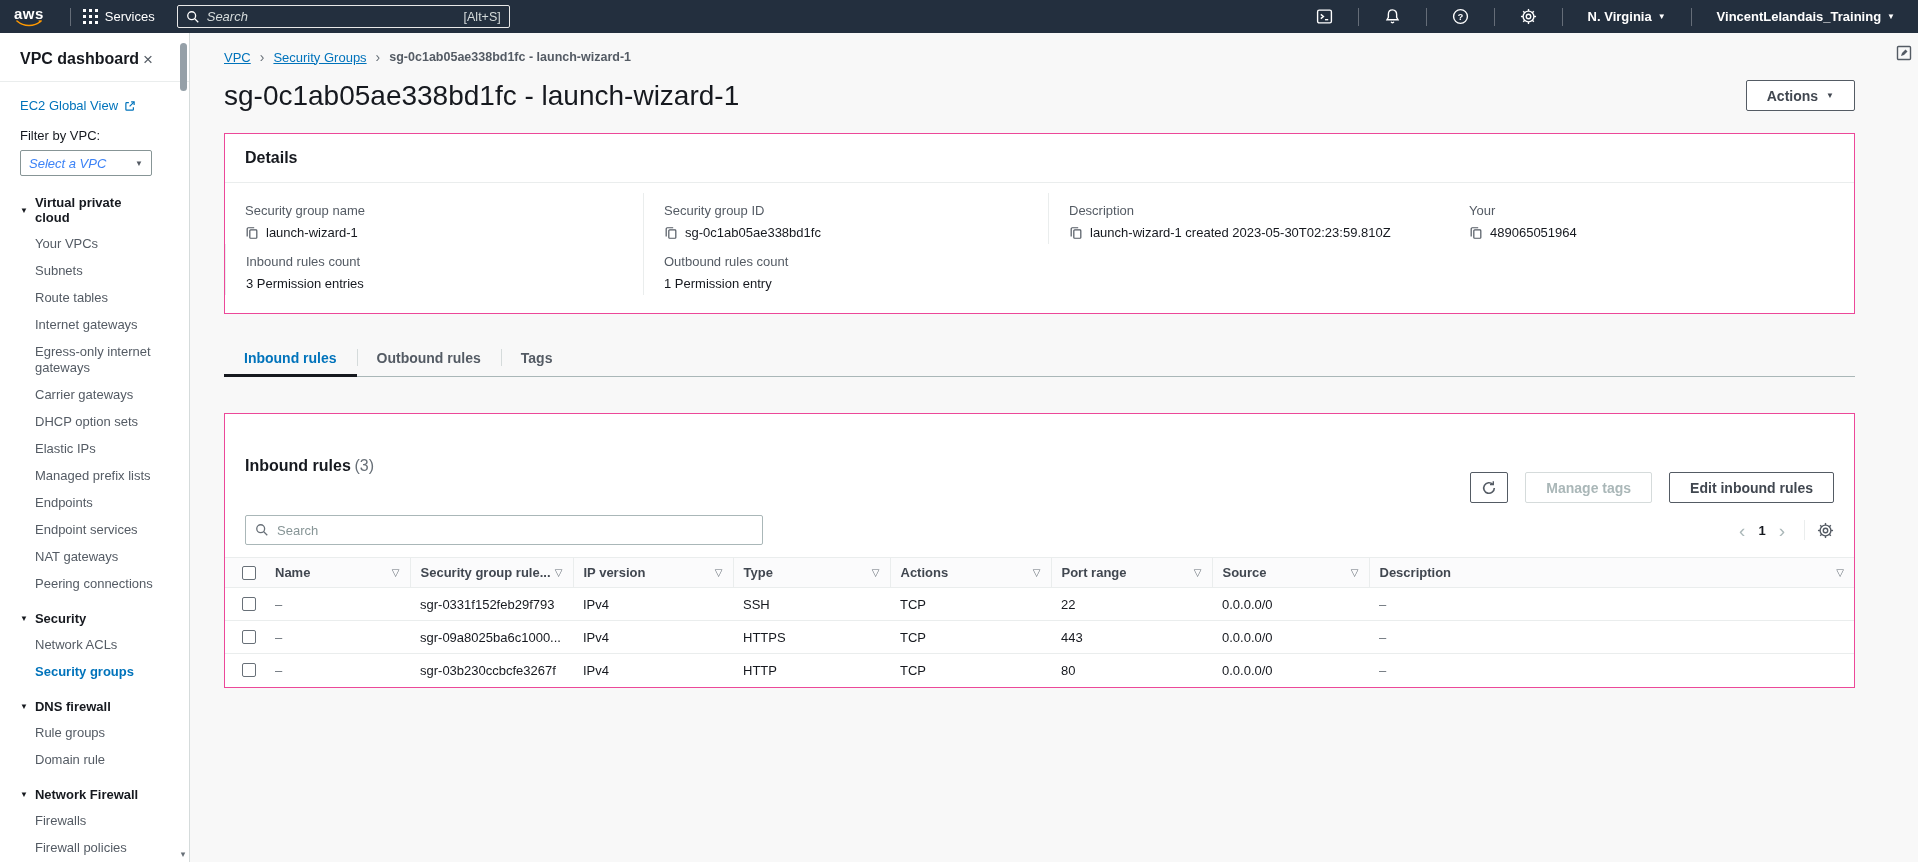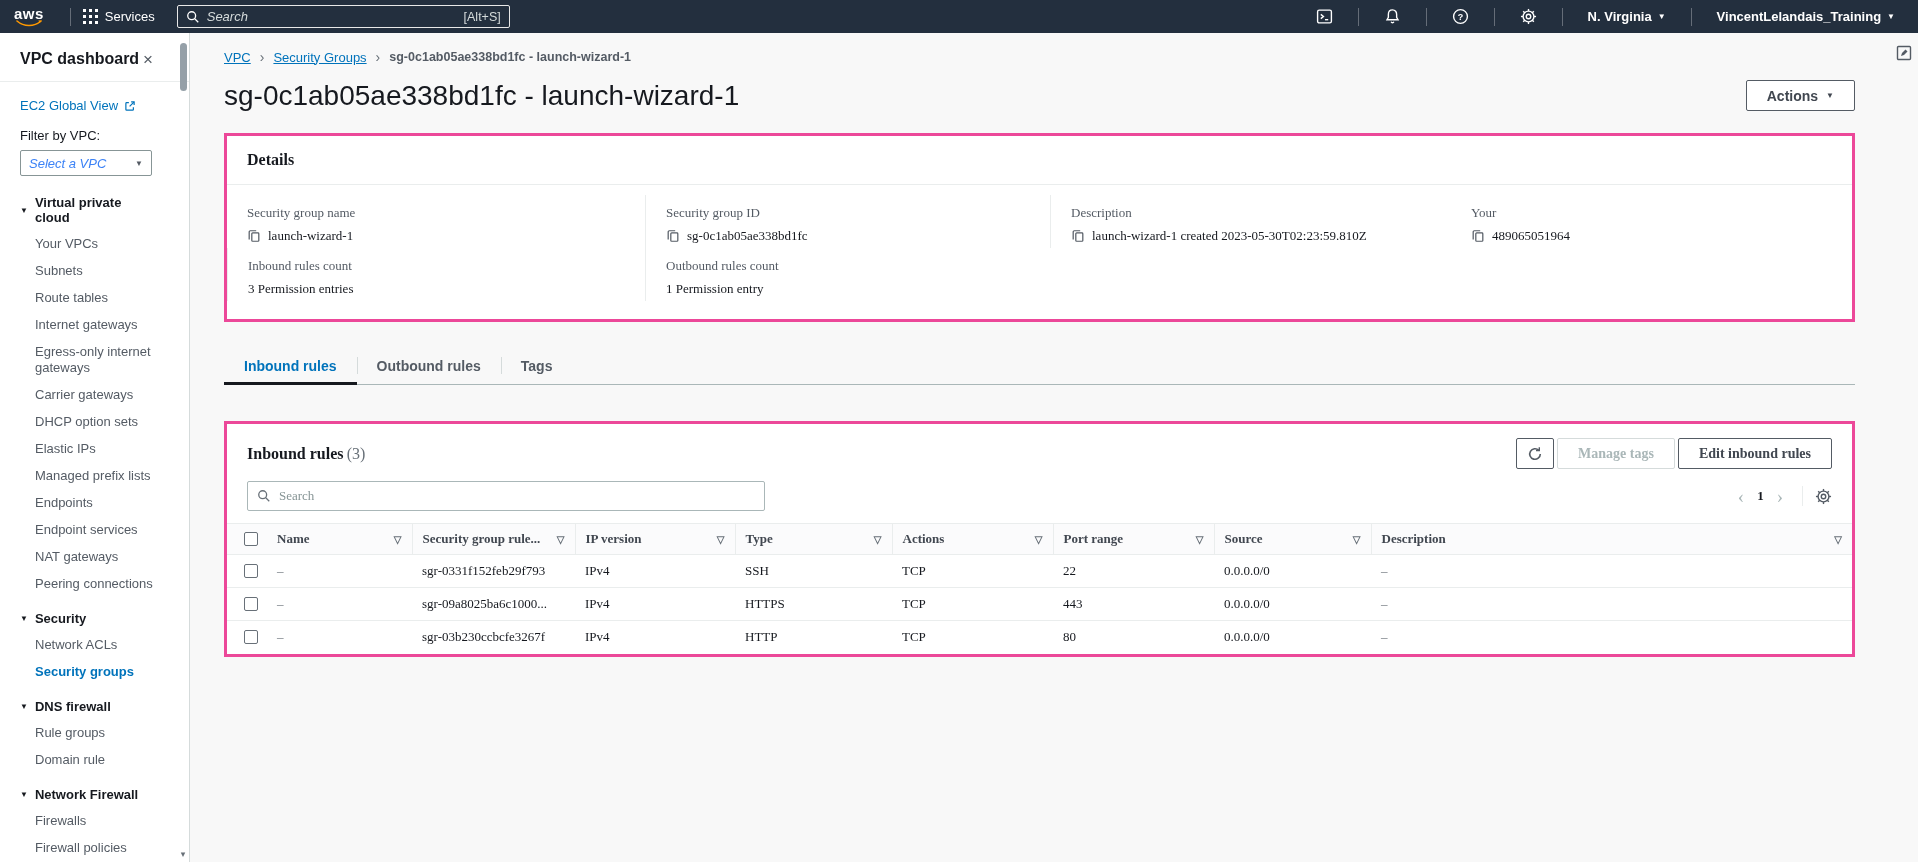--- a/index.html
+++ b/index.html
@@ -59,42 +59,42 @@
   .crumb-current { color:#545b64; font-weight:bold; font-size:12.5px; }
 
   .title-row { margin-top:15px; display:flex; align-items:flex-start; justify-content:space-between; }
   .page-title { font-size:28px; font-weight:400; color:#16191f; }
   .btn { display:inline-flex; align-items:center; gap:8px; background:#fff; border:1px solid #545b64; border-radius:2px;
     font-weight:bold; font-size:14px; color:#414750; padding:5px 20px; height:31px; cursor:pointer; font-family:inherit; }
   .btn.disabled { color:#aab7b8; border-color:#d5dbdb; cursor:default; }
   .btn.icon-only { padding:5px 10px; }
   .btn .caret-sm { font-size:8px; }
 
-  .card { margin-top:21px; background:#fff; border:3px solid #ec4899;font-family:Liberation Serif, serif; }
+  .card { margin-top:21px; background:#fff; border:1px solid #ec4899; }
   .card-hd { padding:15px 20px; border-bottom:1px solid #eaeded; display:flex; align-items:center; justify-content:space-between; }
   .card-title { font-size:16px; font-weight:bold; }
   .count { color:#687078; font-weight:normal; }
 
   .details-grid { display:grid; grid-template-columns:418px 405px 401px 1fr; padding:10px 0 18px; }
   .dcell { padding:10px 20px 4px; }
   .dcell:not(.first) { border-left:1px solid #eaeded; }
   .dlabel { color:#545b64; margin-bottom:7px; }
   .dval { display:flex; align-items:center; gap:7px; }
   .copyic { display:inline-flex; cursor:pointer; }
   .vtext.link { color:#0073bb; text-decoration:underline; cursor:pointer; }
 
   .tabs { margin-top:27px; display:flex; border-bottom:1px solid #aab7b8; }
   .tab { padding:9px 20px 10px; font-weight:bold; font-size:14px; color:#545b64; cursor:pointer; position:relative; }
   .tab + .tab::before { content:""; position:absolute; left:0; top:8px; bottom:10px; width:1px; background:#d5dbdb; }
   .tab.active { color:#0073bb; }
   .tab.active::after { content:""; position:absolute; left:0; right:0; bottom:-1px; height:3px; background:#16191f; }
 
   .rules-card { margin-top:36px; }
   .rules-hd { padding:14px 20px 10px; display:flex; align-items:center; justify-content:space-between; }
-  .hd-btns { display:flex; gap:3px; }
+  .hd-btns { display:flex; gap:17px;margin-top:44px; }
   .controls { padding:2px 20px 12px; display:flex; align-items:center; justify-content:space-between; }
   .search-box { width:518px; height:30px; border:1px solid #aab7b8; border-radius:2px; display:flex; align-items:center; padding:0 9px; gap:8px; color:#687078; }
   .search-box input { flex:1; border:none; outline:none; font-size:13px; color:#16191f; font-family:inherit; }
   .search-box input::placeholder { color:#879596; }
   .pager { display:flex; align-items:center; }
   .pg-chev { color:#aab7b8; font-size:19px; padding:0 7px; cursor:pointer; line-height:1; }
   .pg-num { font-weight:bold; padding:0 6px; cursor:pointer; }
   .pg-div { width:1px; height:20px; background:#eaeded; margin:0 12px; }
   .gear-btn { display:flex; cursor:pointer; }
 

